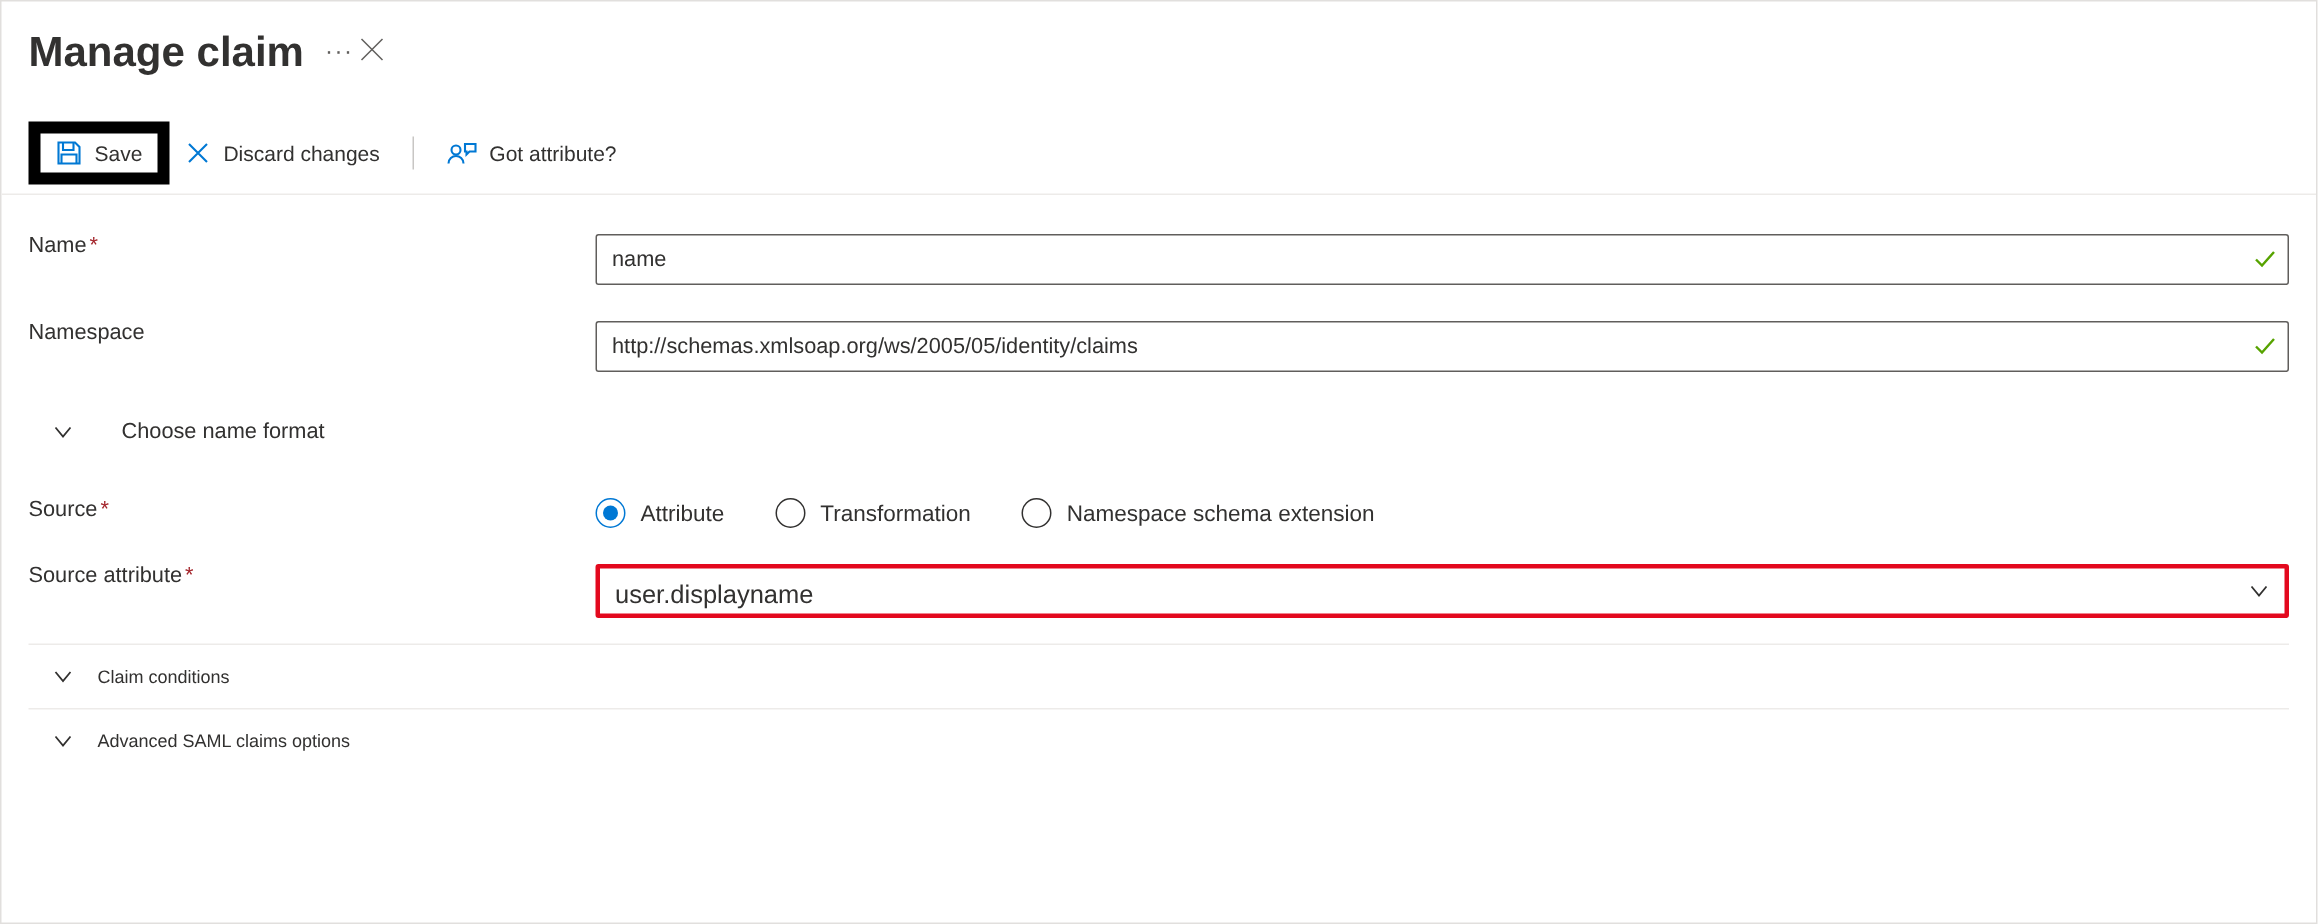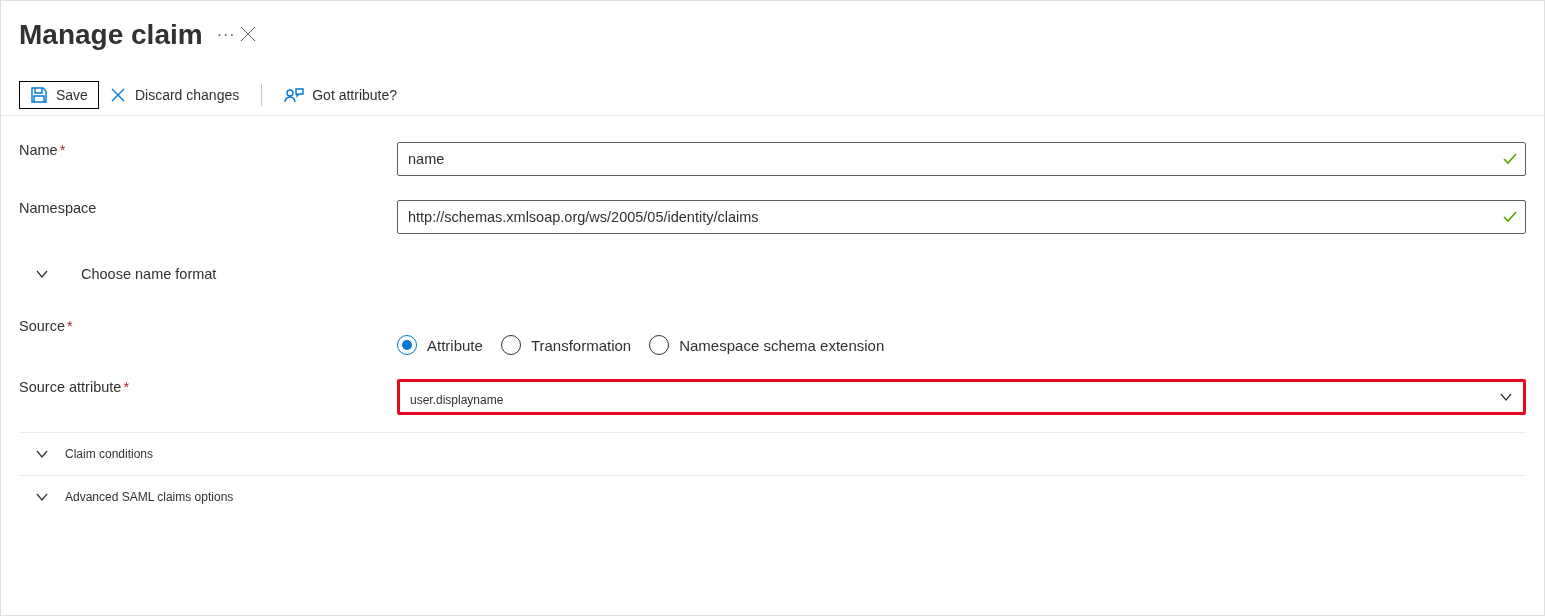--- a/index.html
+++ b/index.html
@@ -42,21 +42,21 @@
     cursor: pointer;
     color: #323130;
   }
   .toolbar-btn .tb-icon { color: #0078d4; display:flex; align-items:center; }
   .toolbar-sep {
     width: 1px;
     height: 22px;
     background: #c8c6c4;
     margin: 0 12px;
   }
-  .highlight-red { border: 1px solid #000000; }
+  .highlight-red { border: 8px solid #000000; }
 
   .form-area { padding-top: 26px; }
   .form-row {
     display: flex;
     margin-bottom: 24px;
   }
   .form-label {
     width: 378px;
     flex-shrink: 0;
     font-size: 14.5px;
@@ -76,37 +76,37 @@
   }
   .input-check {
     position: absolute;
     right: 8px;
     top: 50%;
     transform: translateY(-50%);
     color: #57a300;
     font-size: 16px;
   }
   .input-check svg{ width:16px; height:16px; display:block;}
-  .radio-group { display: flex; align-items: center; gap: 18px; margin-top: 17px; }
+  .radio-group { display: flex; align-items: center; gap: 34px; }
   .radio-item { display: flex; align-items: center; gap: 10px; cursor: pointer; font-size:15px;}
   .radio-circle {
     width: 20px; height: 20px; border-radius: 50%;
     border: 1px solid #323130;
     display: flex; align-items: center; justify-content: center;
   }
   .radio-circle.selected { border-color: #0078d4; }
   .radio-dot { width: 10px; height: 10px; border-radius: 50%; background: #0078d4; }
 
   .dropdown {
     width: 100%;
     height: 36px;
     border: 1px solid #605e5c;
     border-radius: 2px;
     padding: 6px 34px 0 10px;
-    font-size: 12px;
+    font-size: 17px;
     display: flex;
     align-items: center;
     cursor: pointer;
     position: relative;
   }
   .dropdown.highlight-red { border: 3px solid #e3091e; }
   .dd-chevron {
     position: absolute; right: 10px; top: 50%; transform: translateY(-50%);
     color: #323130;
   }

